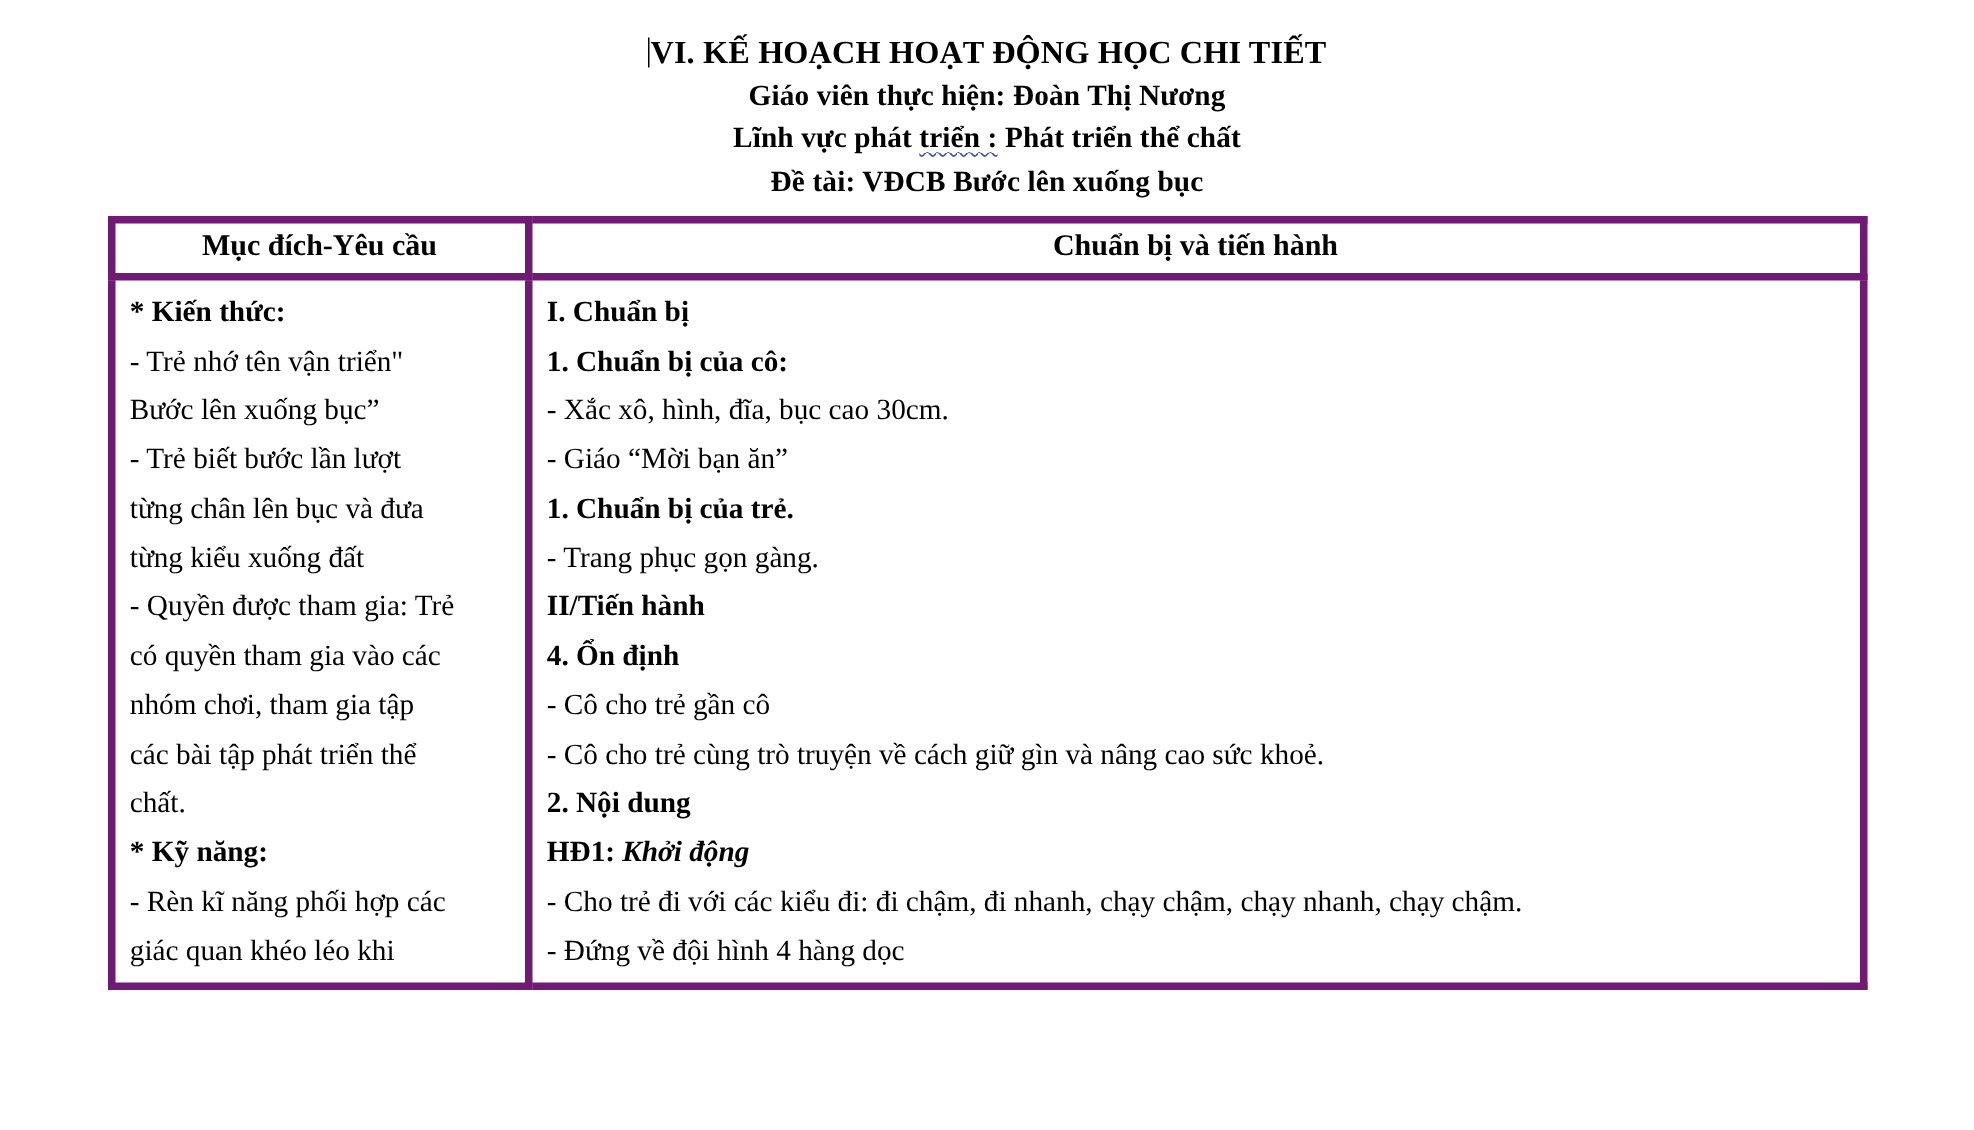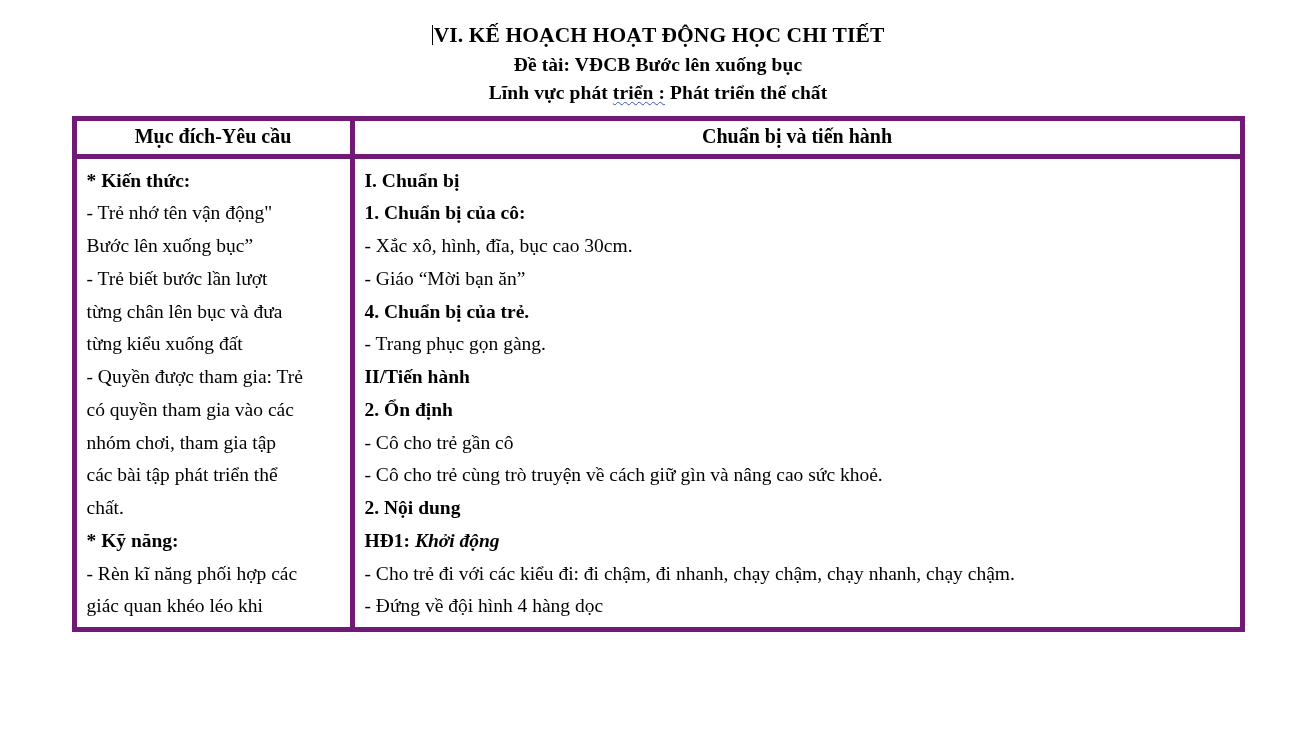--- a/index.html
+++ b/index.html
@@ -91,67 +91,68 @@
 </style>
 </head>
 <body>
 
 <div class="page">
 
   <div class="heading-block">
     <div class="heading-line h-main">
       <span class="cursor-bar"></span><span>VI. KẾ HOẠCH HOẠT ĐỘNG HỌC CHI TIẾT</span>
     </div>
-    <div class="heading-line h-small">Đề tài: VĐCB Bước lên xuống bục</div>
+    <div class="heading-line h-small">Giáo viên thực hiện: Đoàn Thị Nương</div>
     <div class="heading-line h-small">
       <span>Lĩnh vực phát </span><span class="squiggle">triển :</span><span> Phát triển thể chất</span>
     </div>
+    <div class="heading-line h-small">Đề tài: VĐCB Bước lên xuống bục</div>
   </div>
 
   <table class="plan">
     <colgroup>
       <col class="col-1">
       <col class="col-2">
     </colgroup>
     <thead>
       <tr>
         <th>Mục đích-Yêu cầu</th>
         <th>Chuẩn bị và tiến hành</th>
       </tr>
     </thead>
     <tbody>
       <tr>
         <td class="clip">
           <div class="cell-inner" id="left-col">
               <p class="b">* Kiến thức:</p>
-              <p>- Trẻ nhớ tên vận động"</p>
+              <p>- Trẻ nhớ tên vận triển"</p>
               <p>Bước lên xuống bục”</p>
               <p>- Trẻ biết bước lần lượt</p>
               <p>từng chân lên bục và đưa</p>
               <p>từng kiểu xuống đất</p>
               <p>- Quyền được tham gia: Trẻ</p>
               <p class="just">có quyền tham gia vào các</p>
               <p class="just">nhóm chơi, tham gia tập</p>
               <p class="just">các bài tập phát triển thể</p>
               <p>chất.</p>
               <p class="b">* Kỹ năng:</p>
               <p>- Rèn kĩ năng phối hợp các</p>
               <p>giác quan khéo léo khi</p>
             </div>
         </td>
         <td class="clip">
           <div class="cell-inner" id="right-col">
               <p class="b">I. Chuẩn bị</p>
               <p class="b">1. Chuẩn bị của cô:</p>
               <p>- Xắc xô, hình, đĩa, bục cao 30cm.</p>
               <p>- Giáo “Mời bạn ăn”</p>
-              <p class="b">4. Chuẩn bị của trẻ.</p>
+              <p class="b">1. Chuẩn bị của trẻ.</p>
               <p>- Trang phục gọn gàng.</p>
               <p class="b">II/Tiến hành</p>
-              <p class="b">2. Ổn định</p>
+              <p class="b">4. Ổn định</p>
               <p>- Cô cho trẻ gần cô</p>
               <p>- Cô cho trẻ cùng trò truyện về cách giữ gìn và nâng cao sức khoẻ.</p>
               <p class="b">2. Nội dung</p>
               <p class="b"><span class="b">HĐ1: </span><span class="b i">Khởi động</span></p>
               <p>- Cho trẻ đi với các kiểu đi: đi chậm, đi nhanh, chạy chậm, chạy nhanh, chạy chậm.</p>
               <p>- Đứng về đội hình 4 hàng dọc</p>
             </div>
         </td>
       </tr>
     </tbody>

